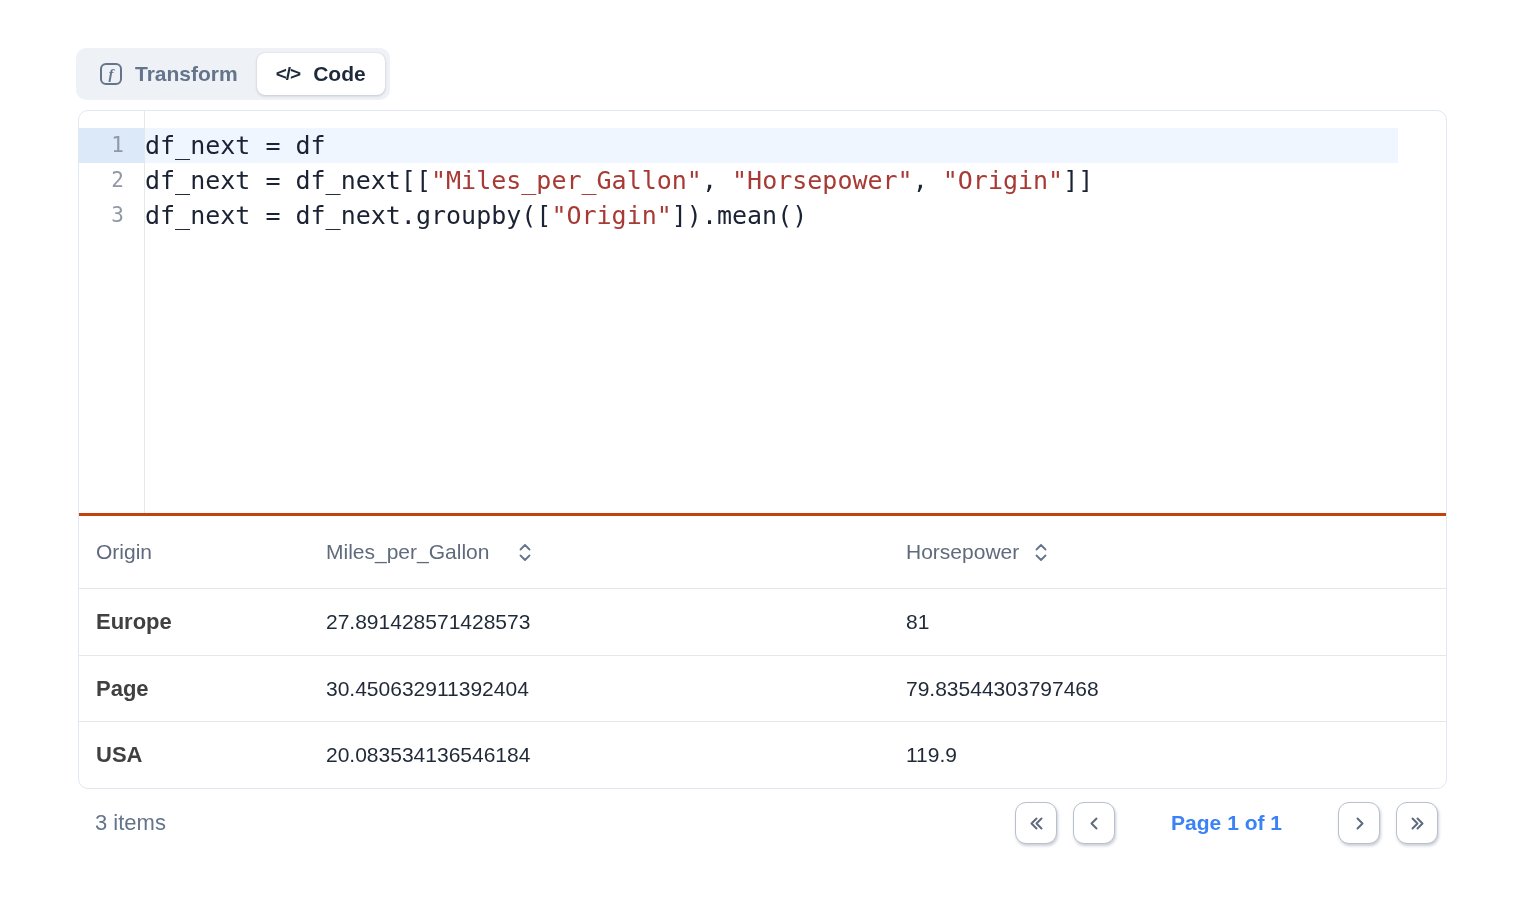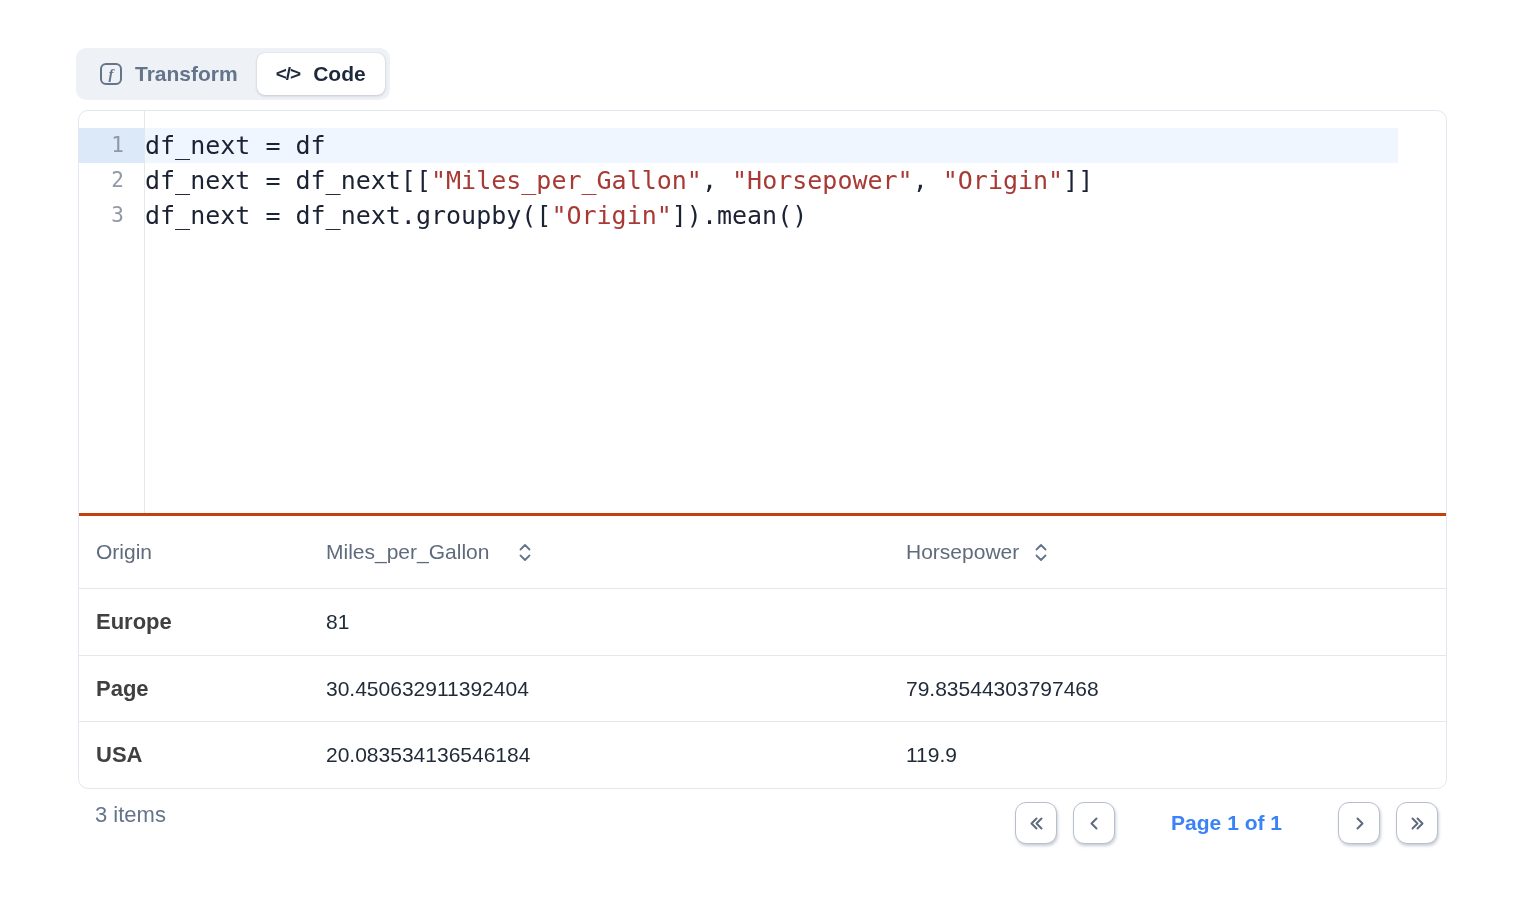--- a/index.html
+++ b/index.html
@@ -78,21 +78,21 @@
   }
   .c1 { width: 247px; padding-left: 17px; flex: 0 0 247px; }
   .c2 { width: 580px; flex: 0 0 580px; gap: 28px; }
   .c3 { flex: 1; }
   .trow .c1 { font-weight: 700; color: #404040; font-size: 22px; }
   .sort-icon { display: inline-flex; flex: 0 0 auto; }
 
   
   .footer {
     position: absolute; left: 78px; top: 802px; width: 1369px;
-    display: flex; align-items: flex-start;
+    display: flex; align-items: center;
   }
   .items-count { padding-left: 17px; color: #64748b; font-size: 22px; }
   .pager { margin-left: auto; display: flex; align-items: center; padding-right: 9px; }
   .pbtn {
     width: 42px; height: 42px; border-radius: 11px;
     border: 1px solid #b9c0cc; background: #ffffff;
     display: flex; align-items: center; justify-content: center;
     box-shadow: 1px 2px 3px rgba(100,116,139,0.35); cursor: pointer;
   }
   .pbtn + .pbtn { margin-left: 16px; }
@@ -144,20 +144,21 @@
           <svg width="16" height="23" viewBox="0 0 16 23" fill="none">
             <path d="M3.5 8.5 L8 4 L12.5 8.5" stroke="#64748b" stroke-width="1.8" stroke-linecap="round" stroke-linejoin="round"></path>
             <path d="M3.5 14.5 L8 19 L12.5 14.5" stroke="#64748b" stroke-width="1.8" stroke-linecap="round" stroke-linejoin="round"></path>
           </svg>
         </span>
       </div>
     </div>
   <div>
       <div class="trow">
         <div class="c1">Europe</div>
+        <div class="c2">27.891428571428573</div>
         <div class="c3">81</div>
       </div>
       <div class="trow">
         <div class="c1">Page</div>
         <div class="c2">30.450632911392404</div>
         <div class="c3">79.83544303797468</div>
       </div>
       <div class="trow">
         <div class="c1">USA</div>
         <div class="c2">20.083534136546184</div>

